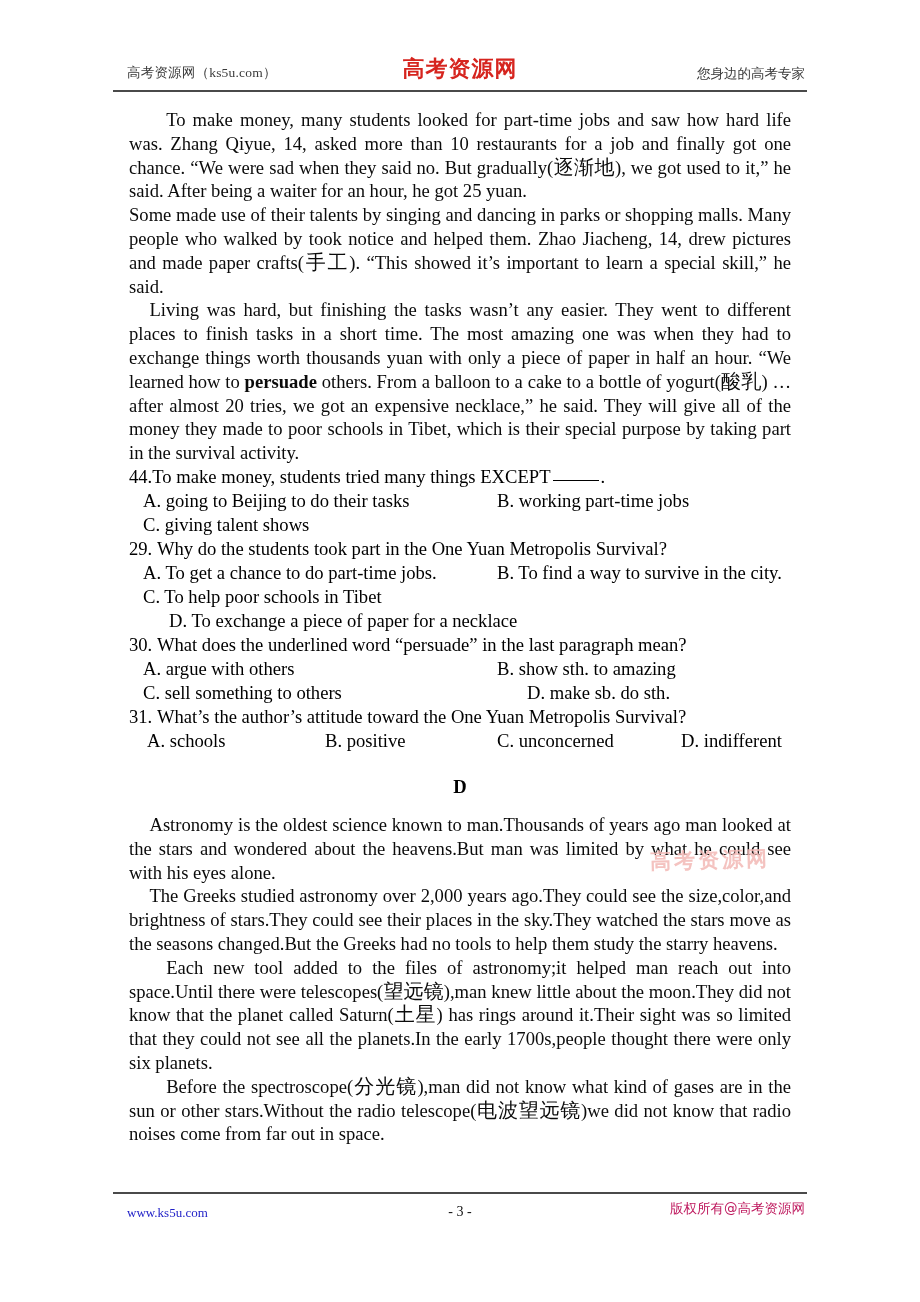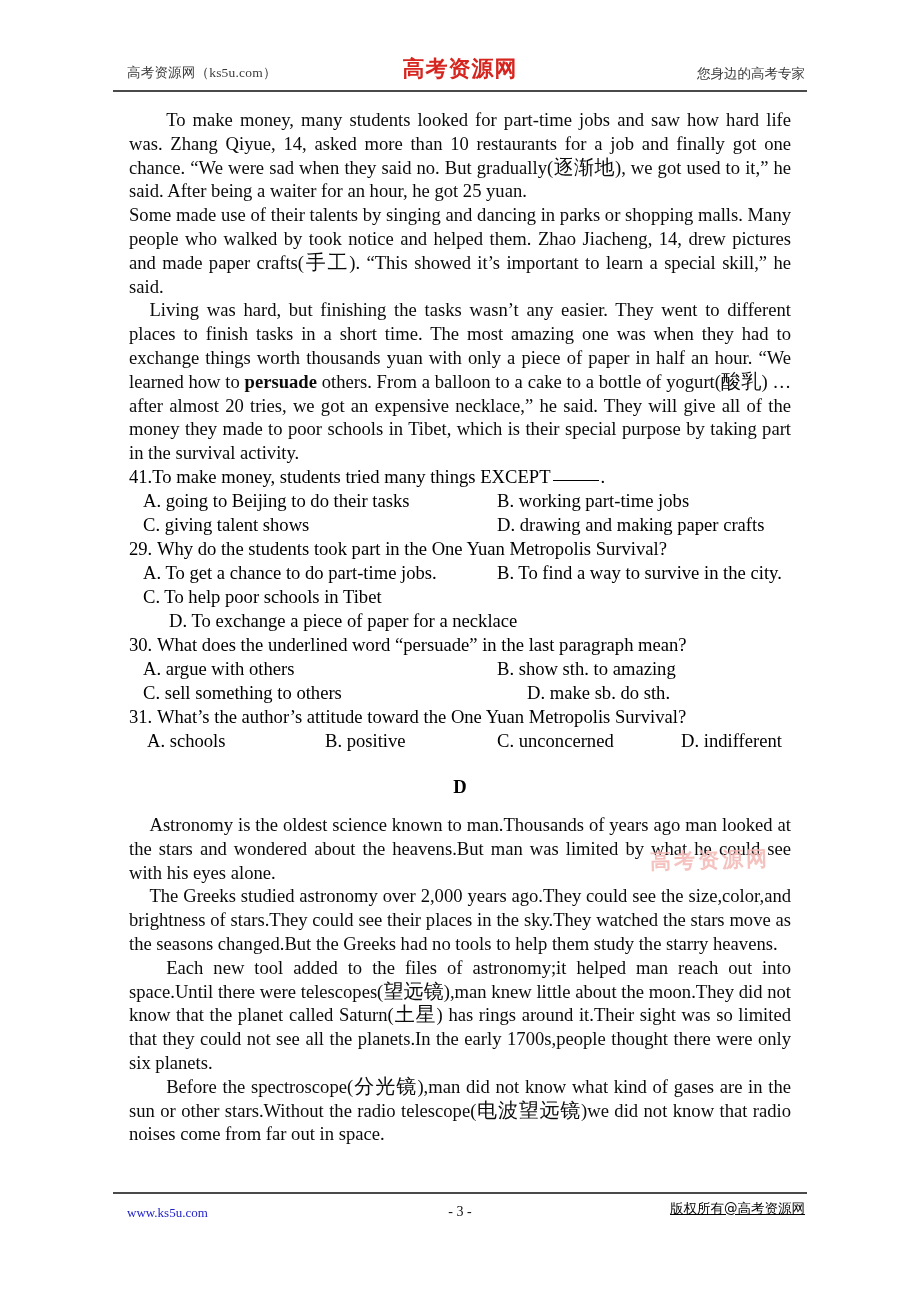--- a/index.html
+++ b/index.html
@@ -187,23 +187,22 @@
     text-align: center;
     font-size: 14px;
     color: #111;
   }
   .ftr-right {
     position: absolute;
     right: 2px;
     top: 4px;
     font-family: "DejaVu Sans", sans-serif;
     font-size: 13.5px;
-    color: #000000;
-    white-space: nowrap;
-    text-decoration: underline;
+    color: #be185d;
+    white-space: nowrap;
   }
 </style>
 </head>
 <body>
 
 <div class="page">
 
   <div class="header">
     <div class="header-inner">
       <span class="hdr-left">高考资源网（ks5u.com）</span>
@@ -214,28 +213,27 @@
   <div class="header-rule"></div>
 
   <div class="content">
 
     <p class="para indent"><span>To make money, many students looked for part-time jobs and saw how hard life was. Zhang Qiyue, 14, asked more than 10 restaurants for a job and finally got one chance. “We were sad when they said no. But gradually(</span><span class="cn">逐渐地</span><span>), we got used to it,” he said. After being a waiter for an hour, he got 25 yuan.</span></p>
 
     <p class="para"><span>Some made use of their talents by singing and dancing in parks or shopping malls. Many people who walked by took notice and helped them. Zhao Jiacheng, 14, drew pictures and made paper crafts(</span><span class="cn">手工</span><span>). “This showed it’s important to learn a special skill,” he said.</span></p>
 
     <p class="para indent-sm"><span>Living was hard, but finishing the tasks wasn’t any easier. They went to different places to finish tasks in a short time. The most amazing one was when they had to exchange things worth thousands yuan with only a piece of paper in half an hour. “We learned how to </span><b class="bold">persuade</b><span> others. From a balloon to a cake to a bottle of yogurt(</span><span class="cn">酸乳</span><span>) … after almost 20 tries, we got an expensive necklace,” he said. They will give all of the money they made to poor schools in Tibet, which is their special purpose by taking part in the survival activity.</span></p>
 
-    <div class="q-stem"><span>41.</span><span>To make money, students tried many things EXCEPT</span><span class="blank"></span><span>.</span></div>
+    <div class="q-stem"><span>44.</span><span>To make money, students tried many things EXCEPT</span><span class="blank"></span><span>.</span></div>
     <div class="opt-row">
       <span class="opt-a">A. going to Beijing to do their tasks</span>
       <span class="opt-b" style="left:368px;">B. working part-time jobs</span>
     </div>
     <div class="opt-row">
       <span class="opt-c">C. giving talent shows</span>
-      <span class="opt-d" style="left:368px;">D. drawing and making paper crafts</span>
     </div>
 
     <div class="q-stem"><span>29.</span>&nbsp;<span>Why do the students took part in the One Yuan Metropolis Survival?</span></div>
     <div class="opt-row">
       <span class="opt-a">A. To get a chance to do part-time jobs.</span>
       <span class="opt-b" style="left:368px;">B. To find a way to survive in the city.</span>
     </div>
     <div class="opt-row opt-full"><span>C. To help poor schools in Tibet</span></div>
     <div class="opt-row opt-full2"><span>D. To exchange a piece of paper for a necklace</span></div>
 

